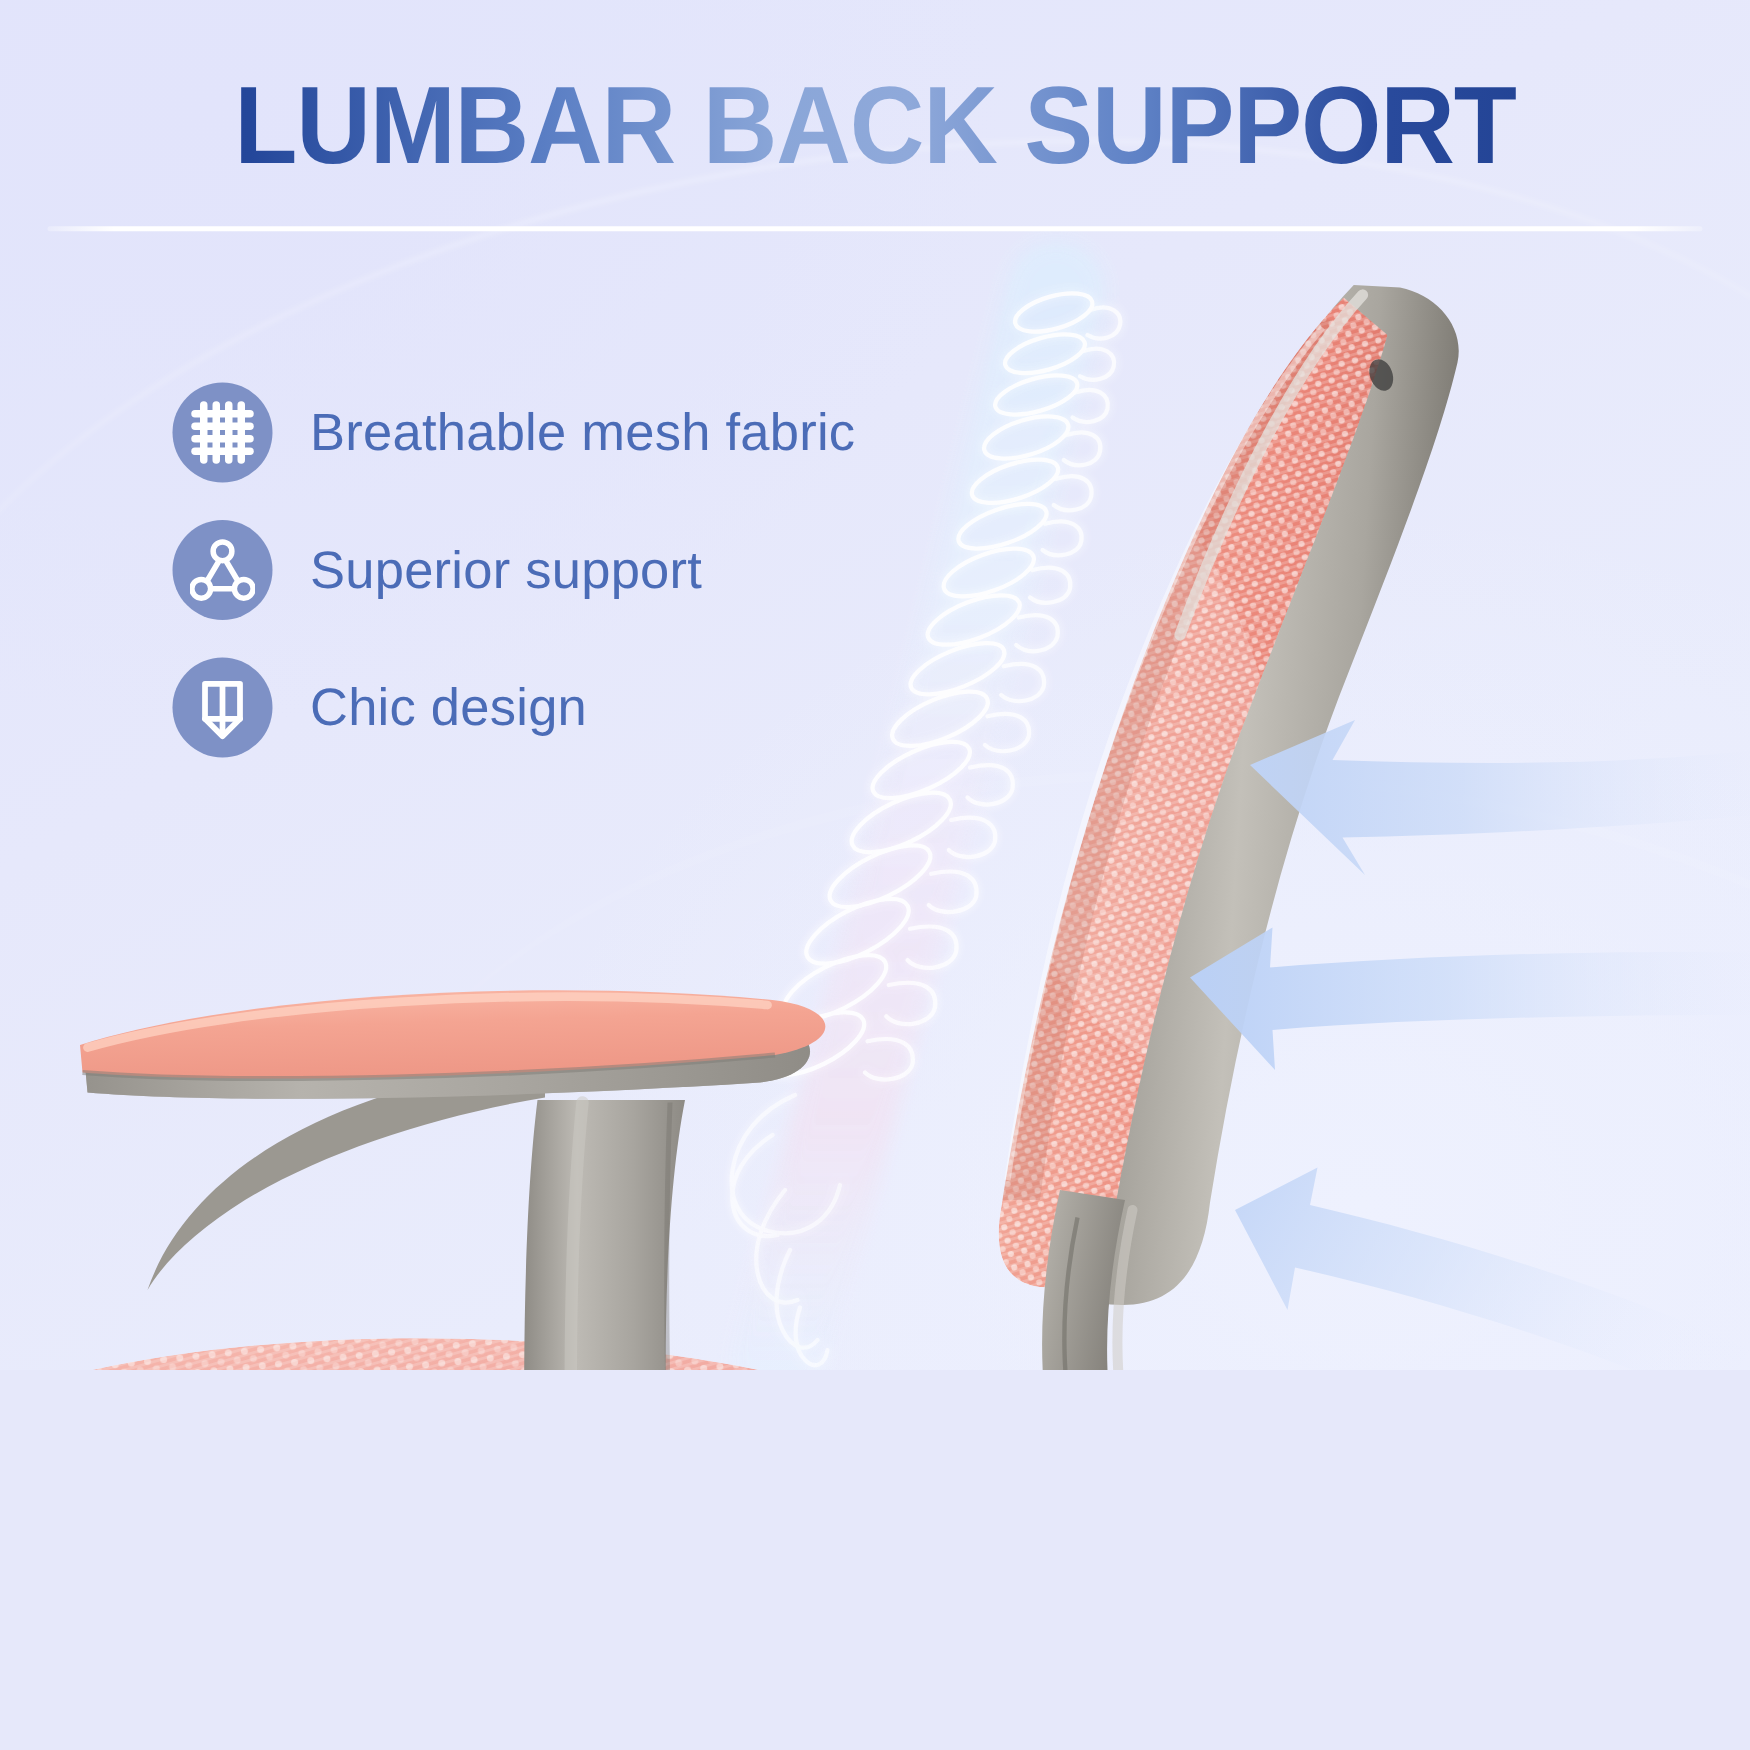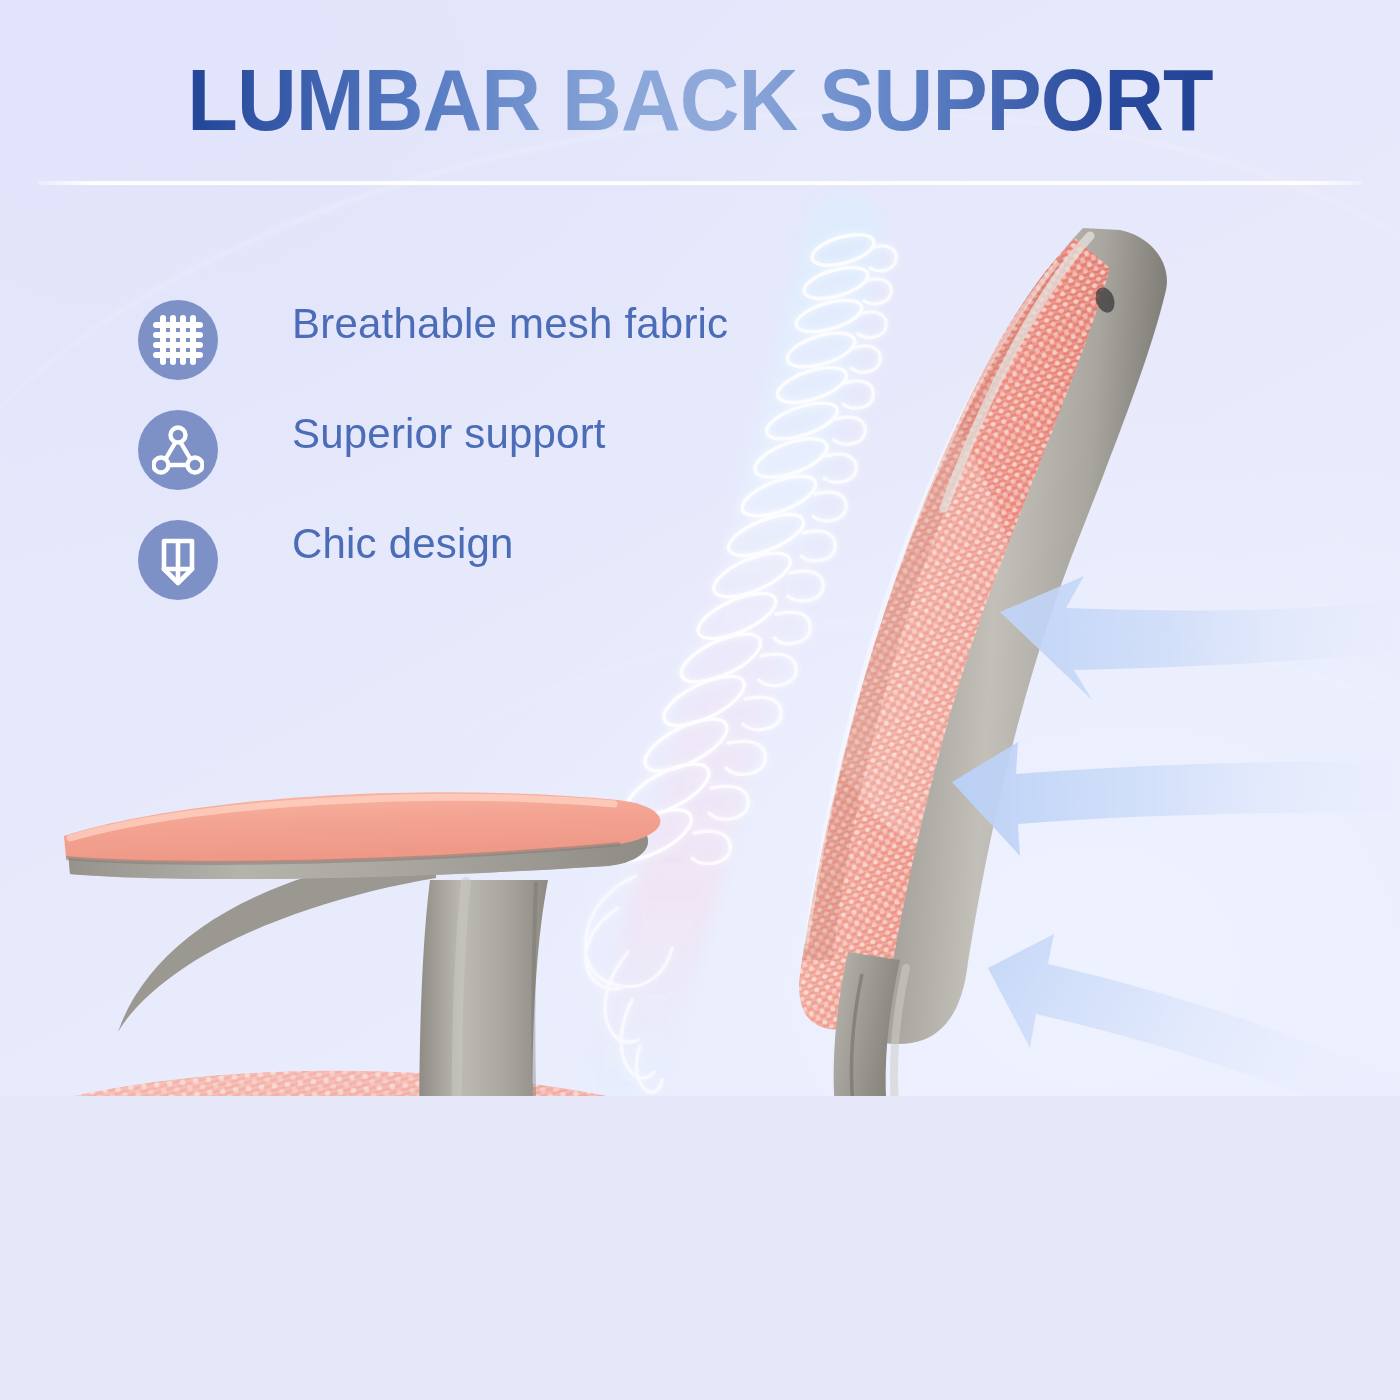--- a/index.html
+++ b/index.html
@@ -79,23 +79,23 @@
   }
 
   
   .features {
     position: absolute;
     left: 138px;
     top: 300px;
   }
   .feature {
     display: flex;
+    align-items: center;
     height: 92px;
     margin-bottom: 18px;
-    gap: 44px;
   }
   .f-icon {
     width: 80px; height: 80px;
     border-radius: 50%;
     background: #7e91c6;
     display: flex;
     align-items: center;
     justify-content: center;
     flex: none;
   }

